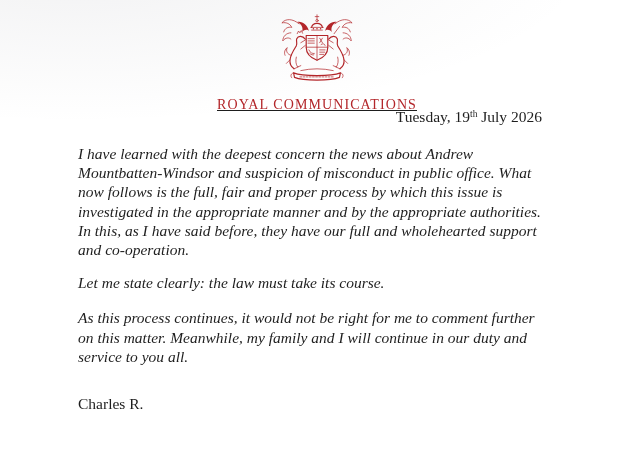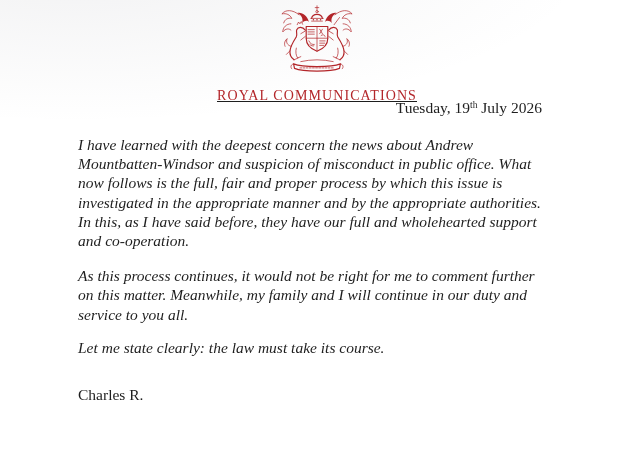--- a/index.html
+++ b/index.html
@@ -10,21 +10,21 @@
   }
   .page {
     position: relative;
     width: 634px; height: 467px;
     background:
       radial-gradient(130% 55% at 12% -8%, rgba(125,125,135,0.10), rgba(255,255,255,0) 62%),
       #ffffff;
     color: #1e1e1e;
   }
   .crest-wrap {
-    padding-top: 4px;
+    padding-top: 13px;
     text-align: center;
     height: 72px;
     text-decoration: underline;
   }
   .crest-wrap svg { width: 100px; height: 72px; }
   .org-name {
     margin-top: 8px;
     text-align: center;
     color: #b3262a;
     font-size: 14px;
@@ -132,23 +132,23 @@
     <div class="date-line"><span>Tuesday, 19</span><span class="ordinal">th</span><span> July 2026</span></div>
 
 
     <p class="para para-1">I have learned with the deepest concern the news about Andrew
 Mountbatten-Windsor and suspicion of misconduct in public office. What
 now follows is the full, fair and proper process by which this issue is
 investigated in the appropriate manner and by the appropriate authorities.
 In this, as I have said before, they have our full and wholehearted support
 and co-operation.</p>
 
+    <p class="para para-2">Let me state clearly: the law must take its course.</p>
+
     <p class="para para-3">As this process continues, it would not be right for me to comment further
 on this matter. Meanwhile, my family and I will continue in our duty and
 service to you all.</p>
-
-    <p class="para para-2">Let me state clearly: the law must take its course.</p>
 
     <div class="signature">Charles R.</div>
 
   </div>
 
 </div>
 
 </body></html>

